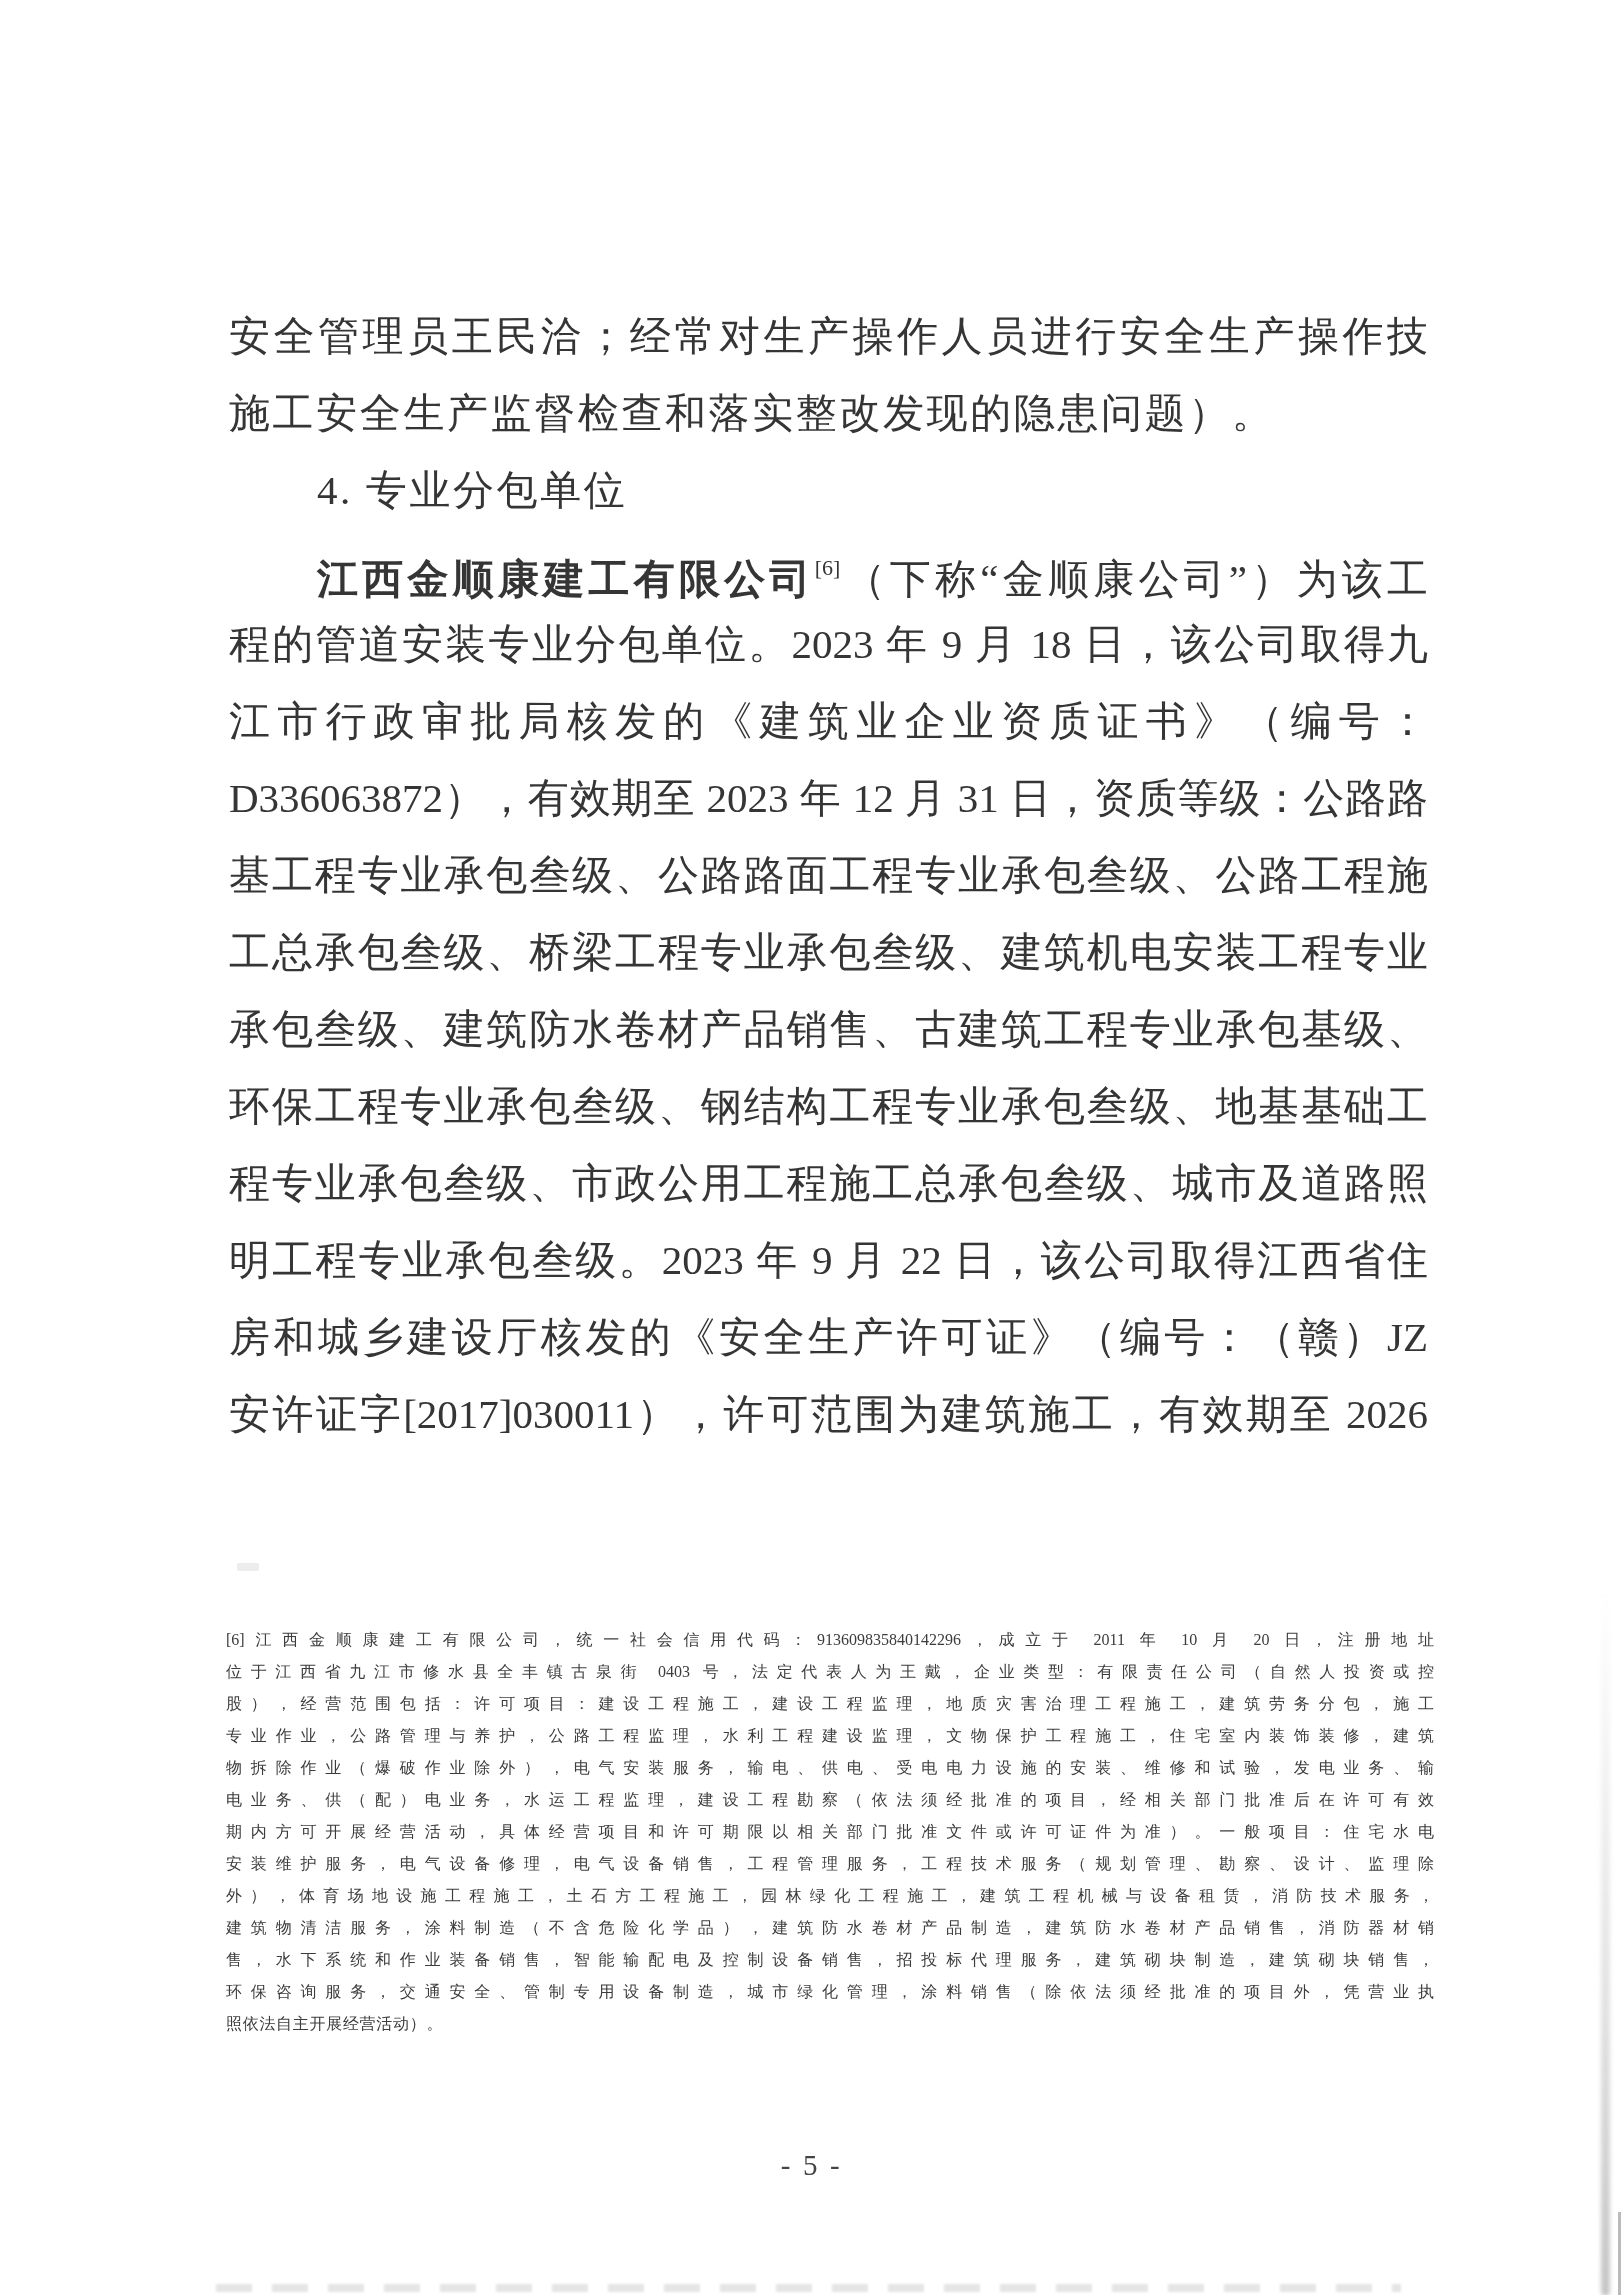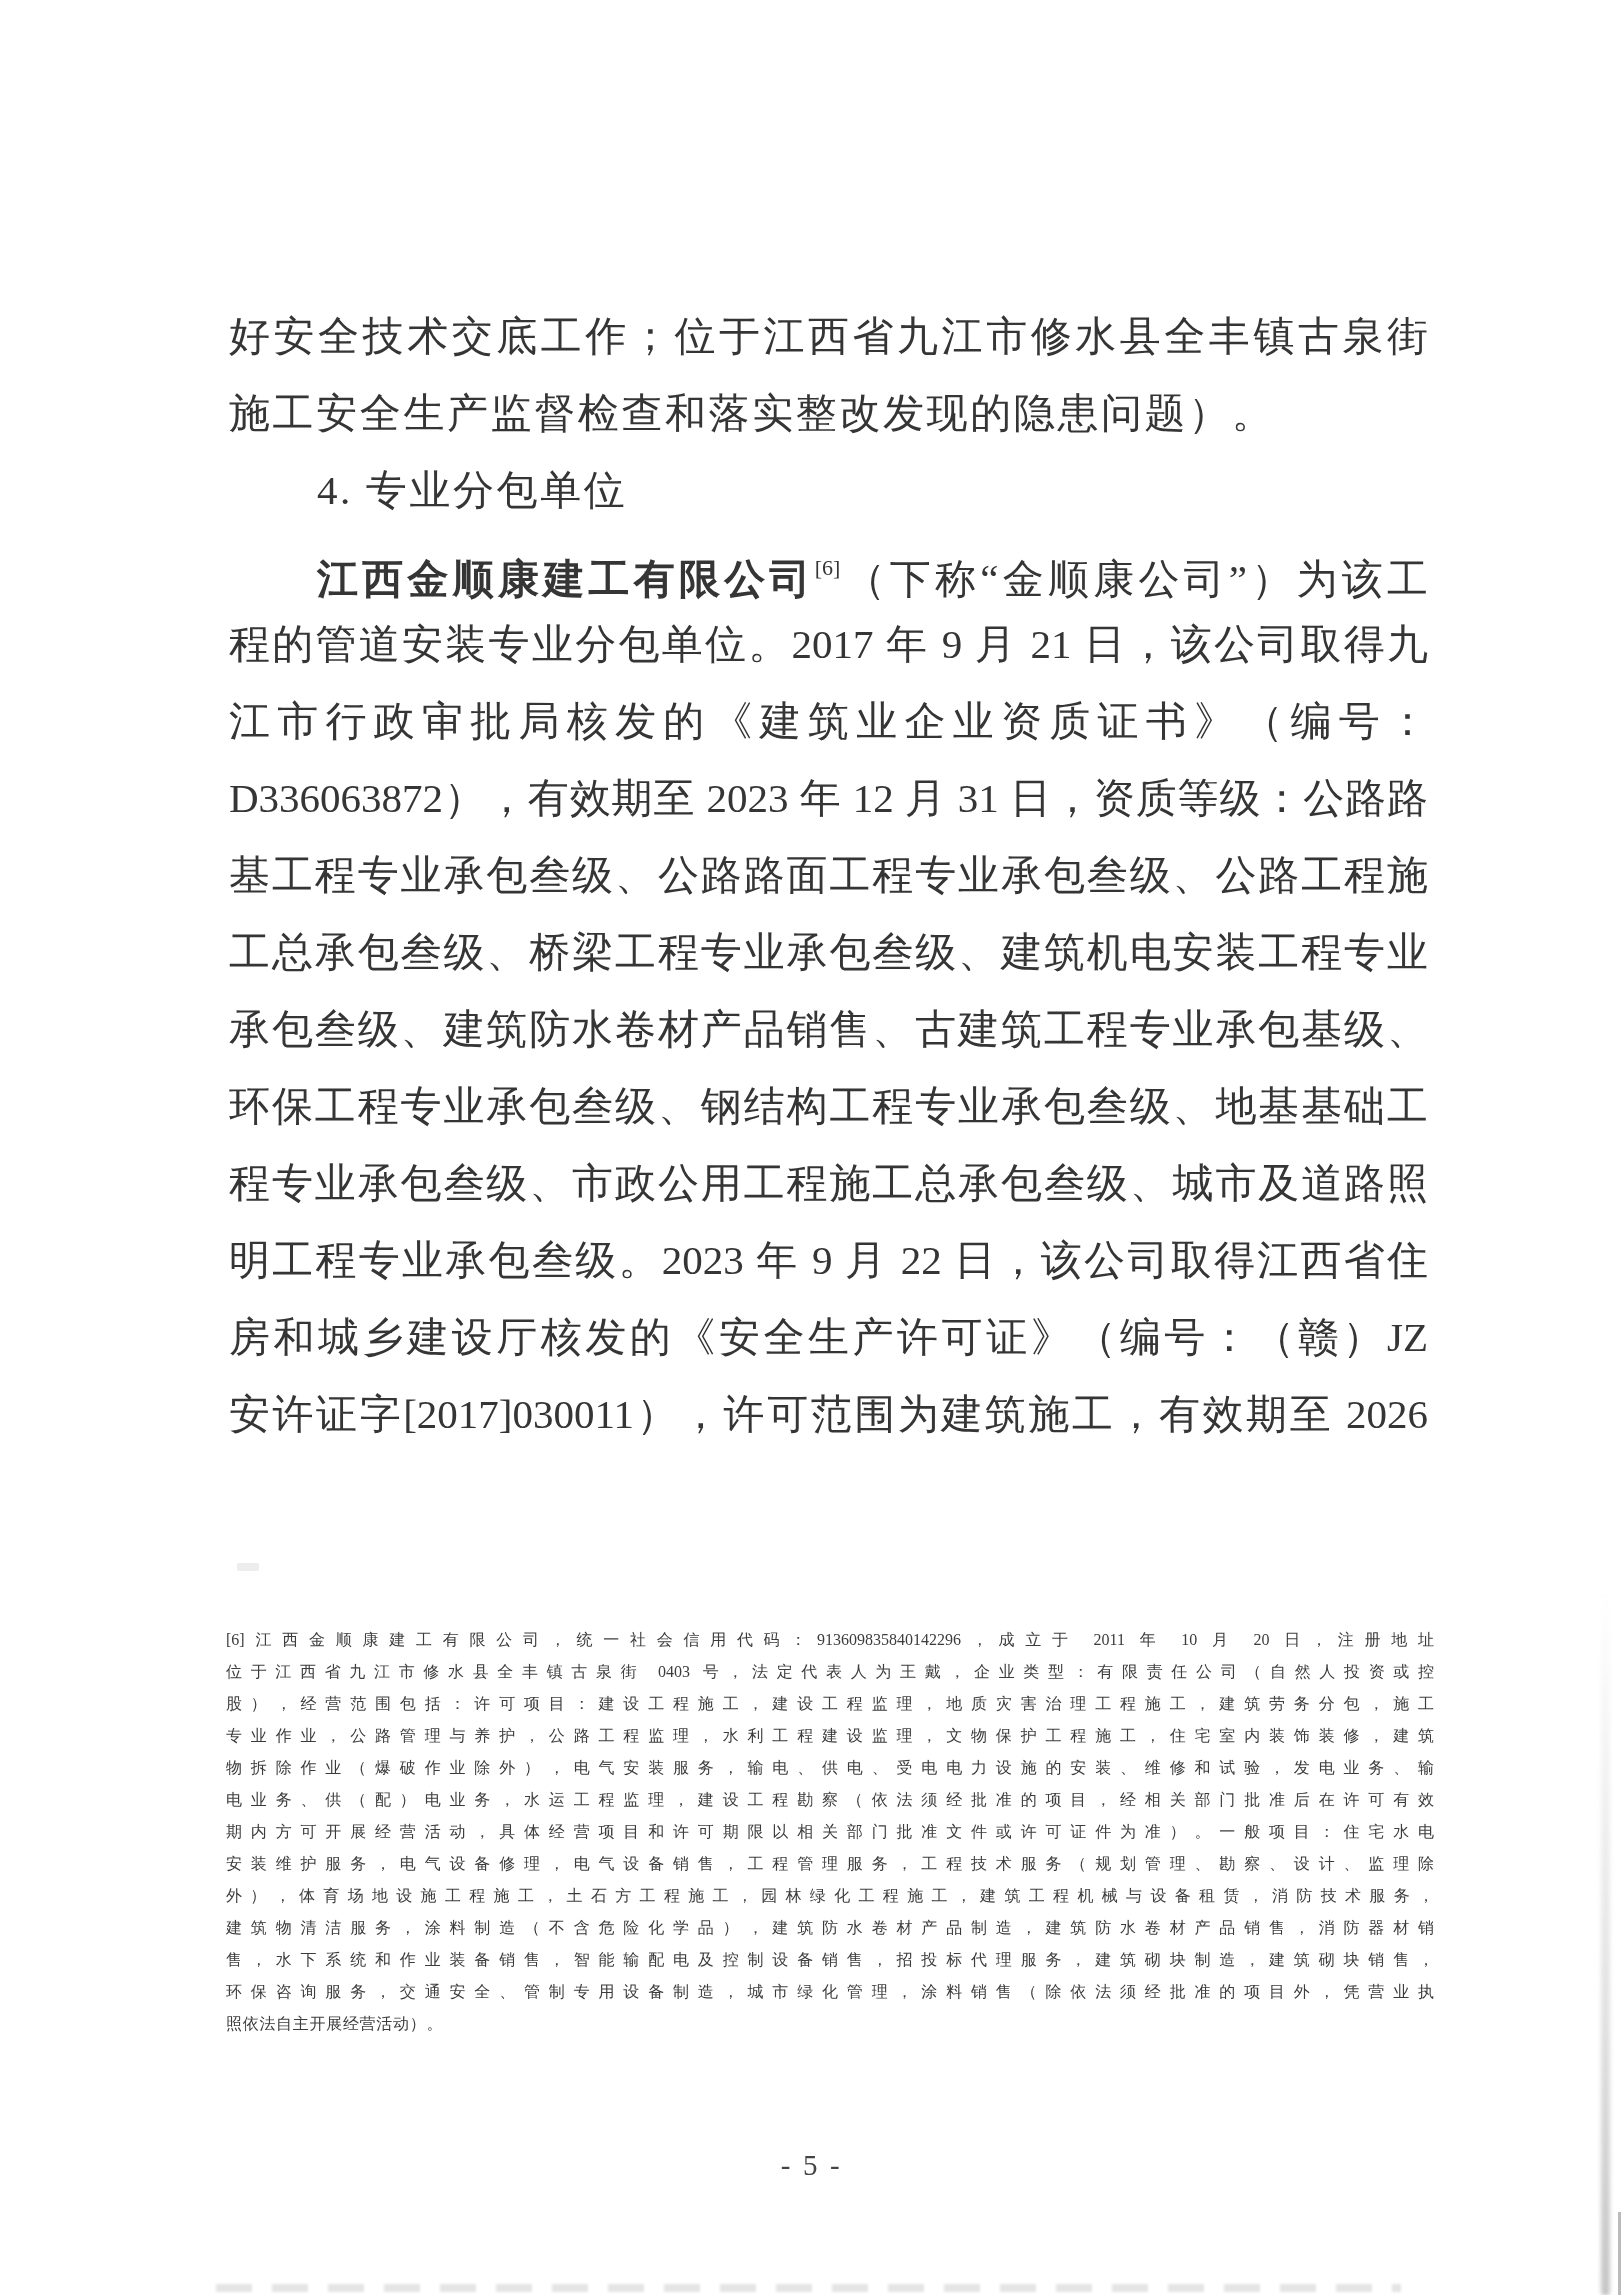--- a/index.html
+++ b/index.html
@@ -123,25 +123,25 @@
       rgba(255,255,255,0) 36px, rgba(255,255,255,0) 56px);
     filter: blur(1px);
   }
 </style>
 </head>
 <body>
 
 <div class="page">
 
   <div class="body-text">
-    <div class="bline">好安全技术交底工作；位于江西省九江市修水县全丰镇古泉街</div>
+    <div class="bline">安全管理员王民洽；经常对生产操作人员进行安全生产操作技</div>
     <div class="bline left">施工安全生产监督检查和落实整改发现的隐患问题）。</div>
     <div class="bline left indent">4. 专业分包单位</div>
     <div class="bline indent"><span class="company-bold">江西金顺康建工有限公司</span><span class="sup">[6]</span><span>（下称“金顺康公司”）为该工</span></div>
-    <div class="bline">程的管道安装专业分包单位。2017 年 9 月 21 日，该公司取得九</div>
+    <div class="bline">程的管道安装专业分包单位。2023 年 9 月 18 日，该公司取得九</div>
     <div class="bline">江市行政审批局核发的《建筑业企业资质证书》（编号：</div>
     <div class="bline">D336063872），有效期至 2023 年 12 月 31 日，资质等级：公路路</div>
     <div class="bline">基工程专业承包叁级、公路路面工程专业承包叁级、公路工程施</div>
     <div class="bline">工总承包叁级、桥梁工程专业承包叁级、建筑机电安装工程专业</div>
     <div class="bline">承包叁级、建筑防水卷材产品销售、古建筑工程专业承包基级、</div>
     <div class="bline">环保工程专业承包叁级、钢结构工程专业承包叁级、地基基础工</div>
     <div class="bline">程专业承包叁级、市政公用工程施工总承包叁级、城市及道路照</div>
     <div class="bline">明工程专业承包叁级。2023 年 9 月 22 日，该公司取得江西省住</div>
     <div class="bline">房和城乡建设厅核发的《安全生产许可证》（编号：（赣）JZ</div>
     <div class="bline">安许证字[2017]030011），许可范围为建筑施工，有效期至 2026</div>

